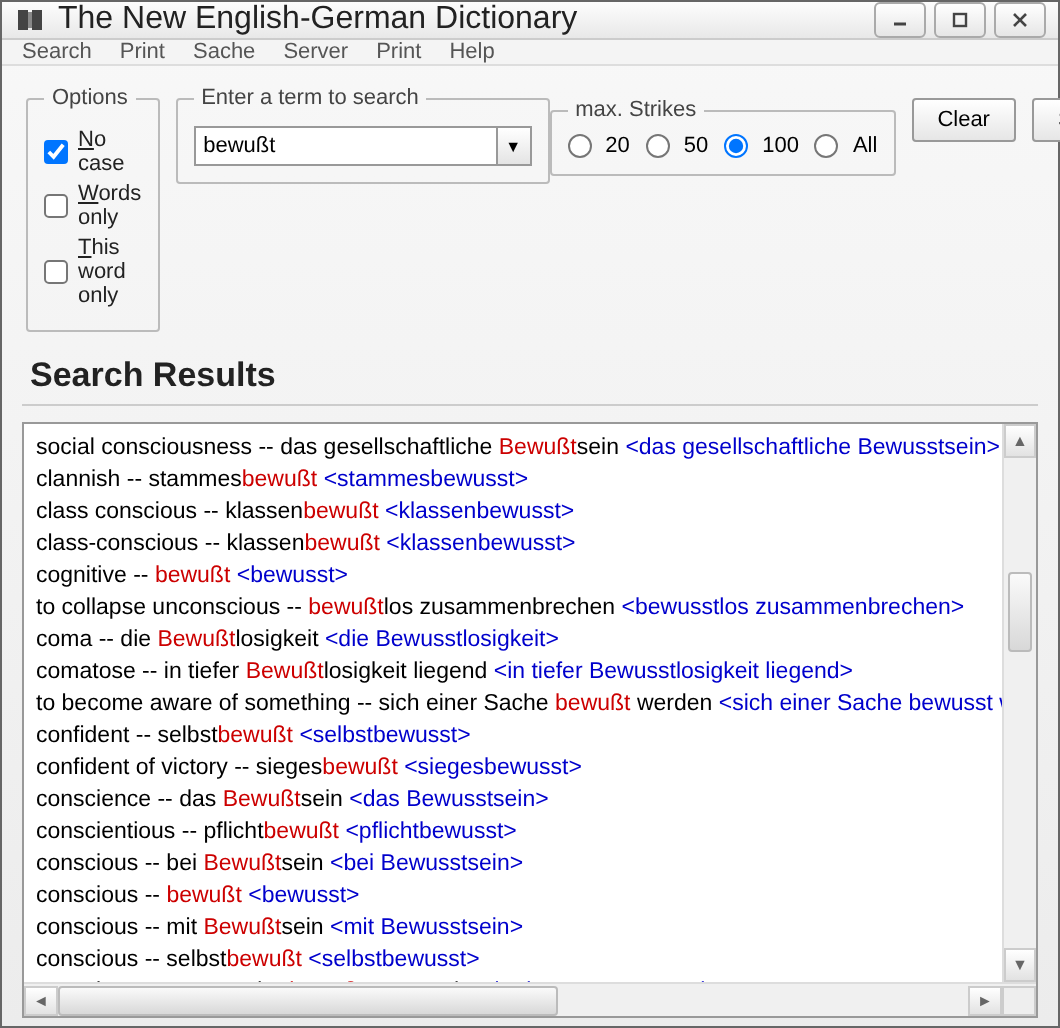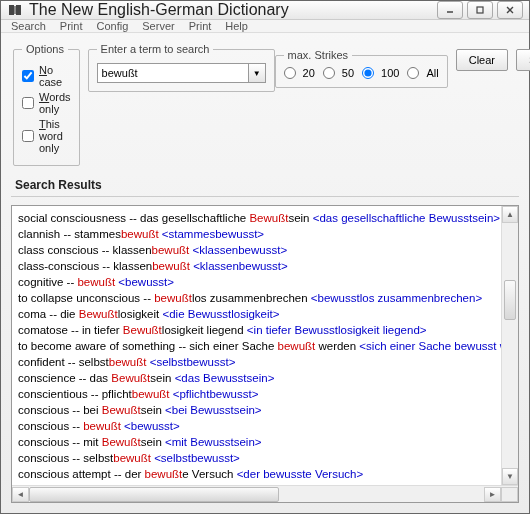--- a/index.html
+++ b/index.html
@@ -25,21 +25,21 @@
 .combo { display:flex; margin-top:2px; }
 .combo input { flex:1; border:1px solid #999; border-right:none; height:20px; padding:0 4px; font-size:11px; background:#fff; }
 .combo .dd { width:18px; height:20px; border:1px solid #999; background:linear-gradient(#fff,#e4e4e4); display:flex; align-items:center; justify-content:center; cursor:pointer; font-size:8px; }
 .strikes-inner { display:flex; gap:8px; align-items:center; }
 .radio { display:flex; align-items:center; gap:7px; }
 .radio input { width:12px; height:12px; }
 .btn { border:1px solid #999; background:linear-gradient(#fff,#e6e6e6); height:22px; padding:0 12px; font-size:11px; cursor:pointer; border-radius:2px; }
 .charbtns { display:flex; flex-direction:column; gap:5px; }
 .charrow { display:flex; gap:4px; }
 .charbtn { width:22px; height:22px; border:1px solid #999; background:linear-gradient(#fff,#e6e6e6); font-size:11px; cursor:pointer; border-radius:2px; display:flex; align-items:center; justify-content:center; }
-.resultslbl { font-weight:bold; font-size:12px; padding:6px 14px 4px 14px; color:#222; }
+.resultslbl { font-weight:bold; font-size:17px; padding:6px 14px 4px 14px; color:#222; }
 .hr { border-top:1px solid #ccc; margin:0 10px; }
 .results-wrap { margin:8px 10px 10px 10px; border:1px solid #999; background:#fff; height:298px; position:relative; display:flex; flex-direction:column; }
 .results { flex:1; overflow:hidden; padding:4px 4px; font-size:11.5px; line-height:16px; white-space:nowrap; color:#000; position:relative; }
 .vscroll { position:absolute; right:0; top:0; bottom:17px; width:17px; background:#f0f0f0; border-left:1px solid #ddd; }
 .vscroll .arr { height:17px; background:linear-gradient(#fff,#e2e2e2); border:1px solid #ccc; margin:0; display:flex; align-items:center; justify-content:center; font-size:8px; color:#666; cursor:pointer; }
 .vscroll .thumb { position:absolute; left:2px; right:2px; top:74px; height:40px; background:linear-gradient(#fafafa,#d8d8d8); border:1px solid #bbb; border-radius:2px; cursor:pointer; }
 .hscroll { height:17px; background:#f0f0f0; border-top:1px solid #ddd; display:flex; align-items:center; position:relative; }
 .hscroll .arr { width:17px; height:15px; background:linear-gradient(#fff,#e2e2e2); border:1px solid #ccc; display:flex; align-items:center; justify-content:center; font-size:8px; color:#666; cursor:pointer; }
 .hscroll .track { flex:1; position:relative; height:15px; }
 .hscroll .thumb { position:absolute; left:0; width:55%; top:0; bottom:0; background:linear-gradient(#fafafa,#d8d8d8); border:1px solid #bbb; border-radius:2px; cursor:pointer; }
@@ -79,21 +79,21 @@
             <line x1="2" y1="2" x2="8" y2="8" stroke="#444" stroke-width="1.3"></line>
             <line x1="8" y1="2" x2="2" y2="8" stroke="#444" stroke-width="1.3"></line>
           </svg>
         </div>
     </div>
   </div>
 
   <div class="menubar">
     <span>Search</span>
     <span>Print</span>
-    <span>Config</span>
+    <span>Sache</span>
     <span>Server</span>
     <span>Print</span>
     <span>Help</span>
   </div>
 
   <div class="content">
     <div class="toprow">
       <fieldset class="options">
         <legend>Options</legend>
         <div class="opt">
@@ -175,20 +175,21 @@
         <div class="row">social consciousness -- das gesellschaftliche <span class="hl">Bewußt</span>sein <span class="alt">&lt;das gesellschaftliche Bewusstsein&gt;</span></div>
         <div class="row">clannish -- stammes<span class="hl">bewußt</span> <span class="alt">&lt;stammesbewusst&gt;</span></div>
         <div class="row">class conscious -- klassen<span class="hl">bewußt</span> <span class="alt">&lt;klassenbewusst&gt;</span></div>
         <div class="row">class-conscious -- klassen<span class="hl">bewußt</span> <span class="alt">&lt;klassenbewusst&gt;</span></div>
         <div class="row">cognitive -- <span class="hl">bewußt</span> <span class="alt">&lt;bewusst&gt;</span></div>
         <div class="row">to collapse unconscious -- <span class="hl">bewußt</span>los zusammenbrechen <span class="alt">&lt;bewusstlos zusammenbrechen&gt;</span></div>
         <div class="row">coma -- die <span class="hl">Bewußt</span>losigkeit <span class="alt">&lt;die Bewusstlosigkeit&gt;</span></div>
         <div class="row">comatose -- in tiefer <span class="hl">Bewußt</span>losigkeit liegend <span class="alt">&lt;in tiefer Bewusstlosigkeit liegend&gt;</span></div>
         <div class="row">to become aware of something -- sich einer Sache <span class="hl">bewußt</span> werden <span class="alt">&lt;sich einer Sache bewusst wer&gt;</span></div>
         <div class="row">confident -- selbst<span class="hl">bewußt</span> <span class="alt">&lt;selbstbewusst&gt;</span></div>
+        <div class="row">confident of victory -- sieges<span class="hl">bewußt</span> <span class="alt">&lt;siegesbewusst&gt;</span></div>
         <div class="row">conscience -- das <span class="hl">Bewußt</span>sein <span class="alt">&lt;das Bewusstsein&gt;</span></div>
         <div class="row">conscientious -- pflicht<span class="hl">bewußt</span> <span class="alt">&lt;pflichtbewusst&gt;</span></div>
         <div class="row">conscious -- bei <span class="hl">Bewußt</span>sein <span class="alt">&lt;bei Bewusstsein&gt;</span></div>
         <div class="row">conscious -- <span class="hl">bewußt</span> <span class="alt">&lt;bewusst&gt;</span></div>
         <div class="row">conscious -- mit <span class="hl">Bewußt</span>sein <span class="alt">&lt;mit Bewusstsein&gt;</span></div>
         <div class="row">conscious -- selbst<span class="hl">bewußt</span> <span class="alt">&lt;selbstbewusst&gt;</span></div>
         <div class="row">conscious attempt -- der <span class="hl">bewußt</span>e Versuch <span class="alt">&lt;der bewusste Versuch&gt;</span></div>
       </div>
     <div class="vscroll">
       <div class="arr">▲</div>

